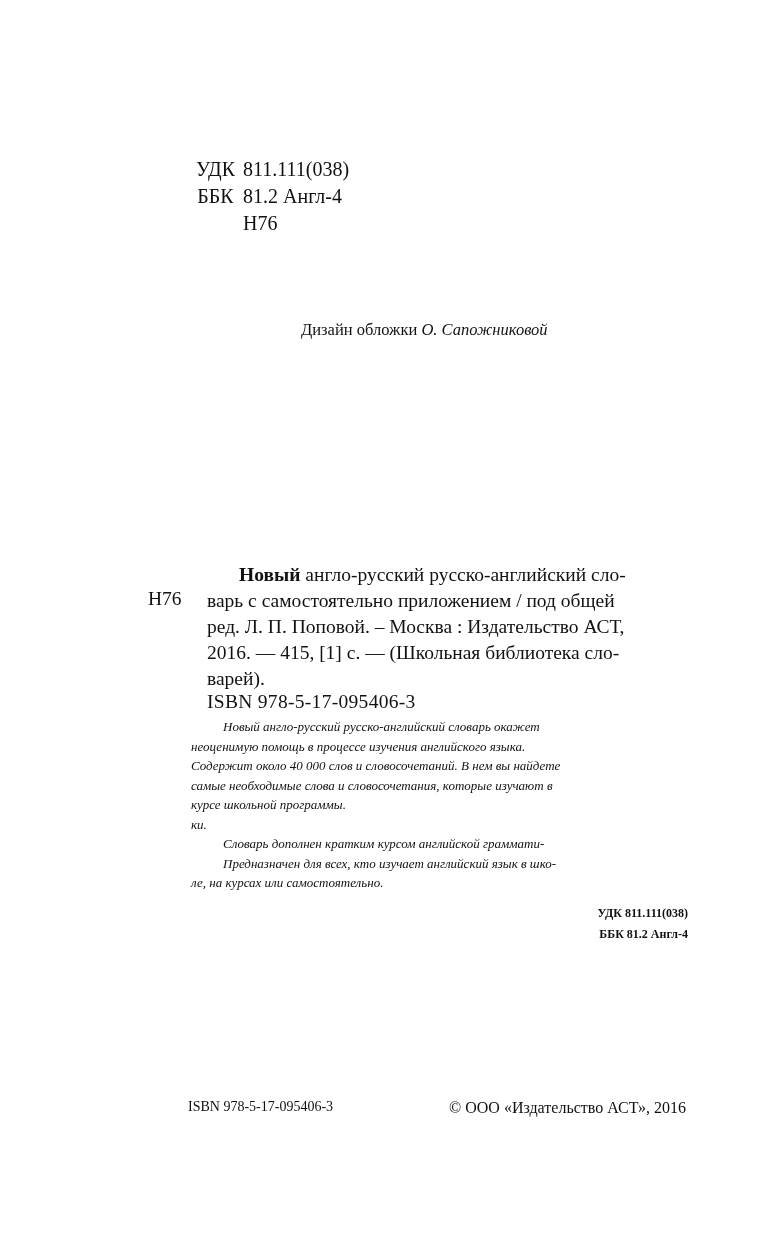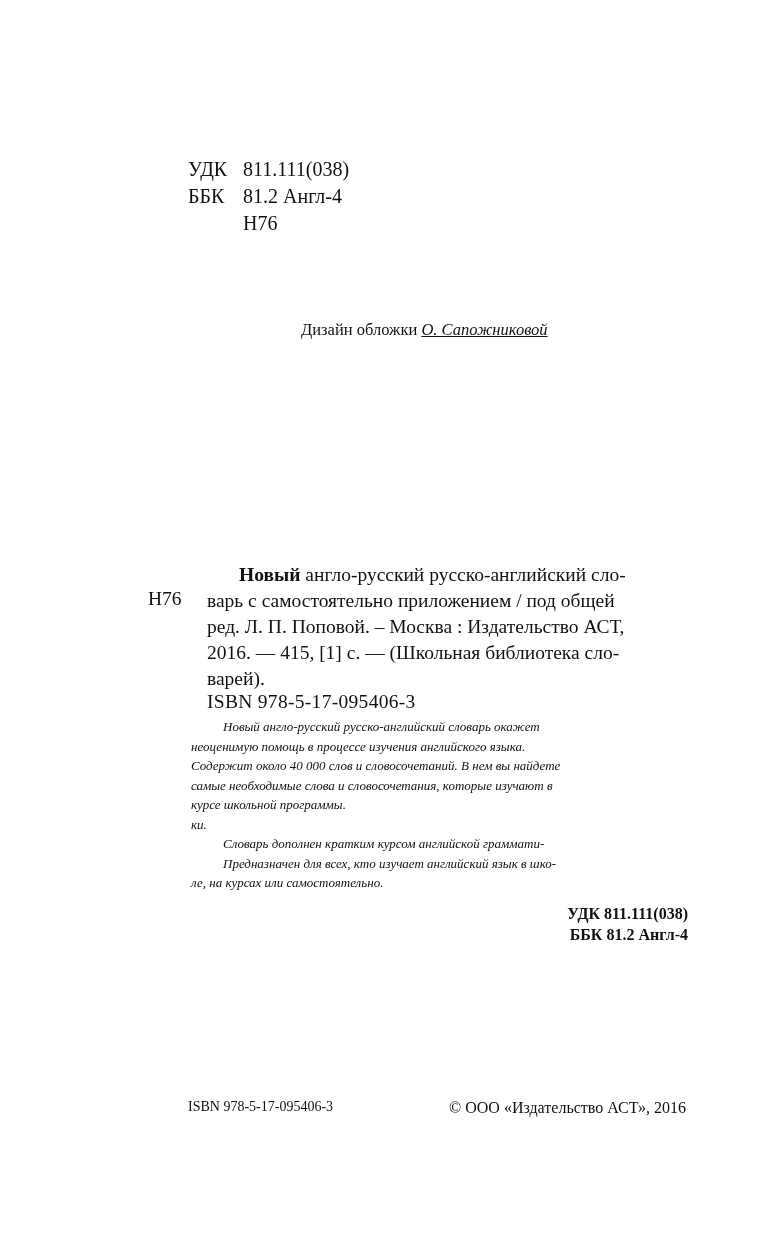--- a/index.html
+++ b/index.html
@@ -1,42 +1,42 @@
 <!DOCTYPE html>
 <html><head>
 <meta charset="utf-8">
 <style>
   html, body { margin: 0; padding: 0; background: #ffffff; }
   body { width: 768px; height: 1241px; position: relative; overflow: hidden;
          font-family: "Liberation Serif", "DejaVu Serif", serif; color: #111; }
-  .abs { position: absolute; white-space: nowrap; }
+  .abs { position: absolute; white-space: nowrap; text-align: center; }
 
   .class-block { left: 188px; top: 156px; font-size: 20px; line-height: 27px; }
   .class-row { display: flex; }
   .class-key { width: 55px; }
   .class-val { }
 
   .cover-design { left: 301px; top: 320px; font-size: 16.5px; }
-  .cover-design i { font-style: italic; text-decoration: underline; }
+  .cover-design i { font-style: italic; }
 
   .bib { left: 207px; top: 562px; width: 480px; font-size: 19.5px; line-height: 26px; }
   .bib-line { display: flex; justify-content: space-between; white-space: nowrap; }
   .bib-line.last { justify-content: flex-start; }
   .bib-line.indent { padding-left: 32px; }
   .bib b { font-weight: bold; margin-top: 37px; }
   .bib-code { left: 148px; top: 588px; font-size: 19.5px; }
 
   .isbn-main { left: 207px; top: 691px; font-size: 19.5px; letter-spacing: 0.3px; }
 
   .annot { left: 191px; top: 717px; width: 480px; font-size: 13px; line-height: 19.5px; font-style: italic; }
   .annot-line { display: flex; justify-content: space-between; white-space: nowrap; }
   .annot-line.last { justify-content: flex-start; }
   .annot-line.indent { padding-left: 32px; }
 
-  .class-bold { right: 80px; top: 903px; font-size: 16px; line-height: 21px; font-weight: bold; text-align: right; }
+  .class-bold { right: 80px; top: 903px; font-size: 12px; line-height: 21px; font-weight: bold; text-align: right; }
 
   .footer-isbn { left: 188px; top: 1099px; font-size: 14px; }
   .footer-copy { right: 82px; top: 1099px; font-size: 16px; }
 </style>
 </head>
 <body>
 
 <div class="abs class-block">
   <div class="class-row">
     <span class="class-key">УДК</span>

